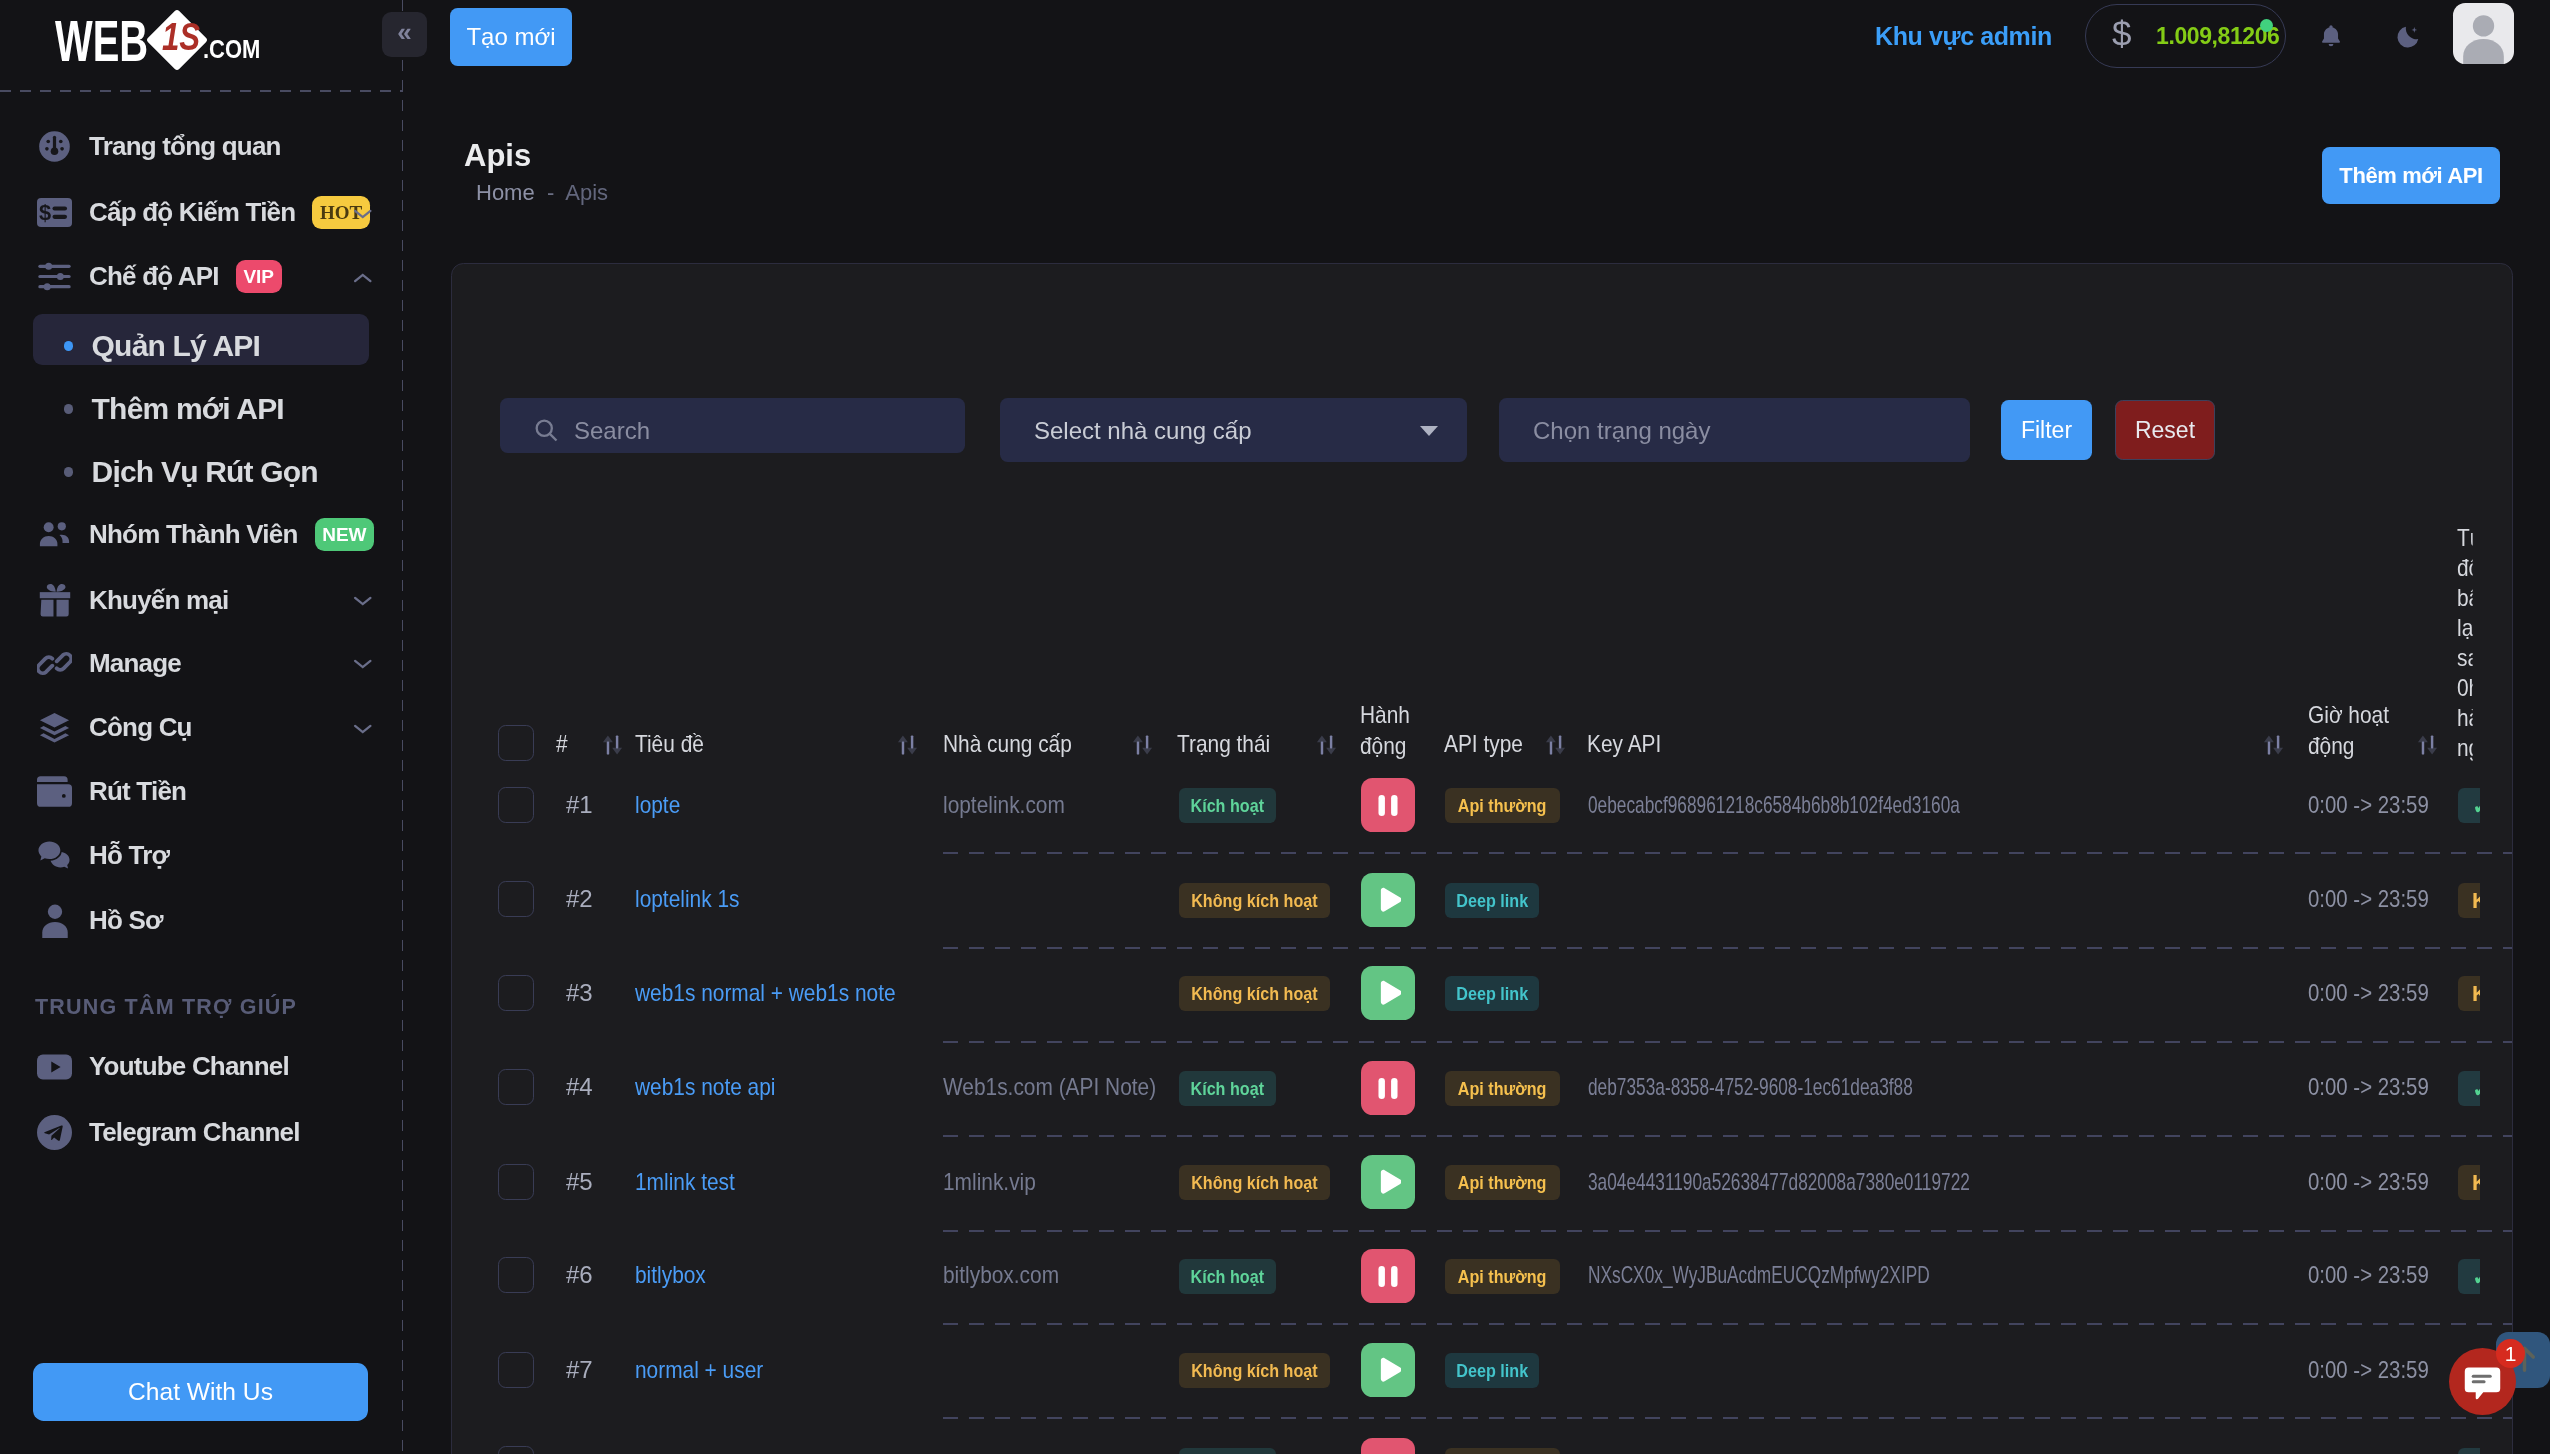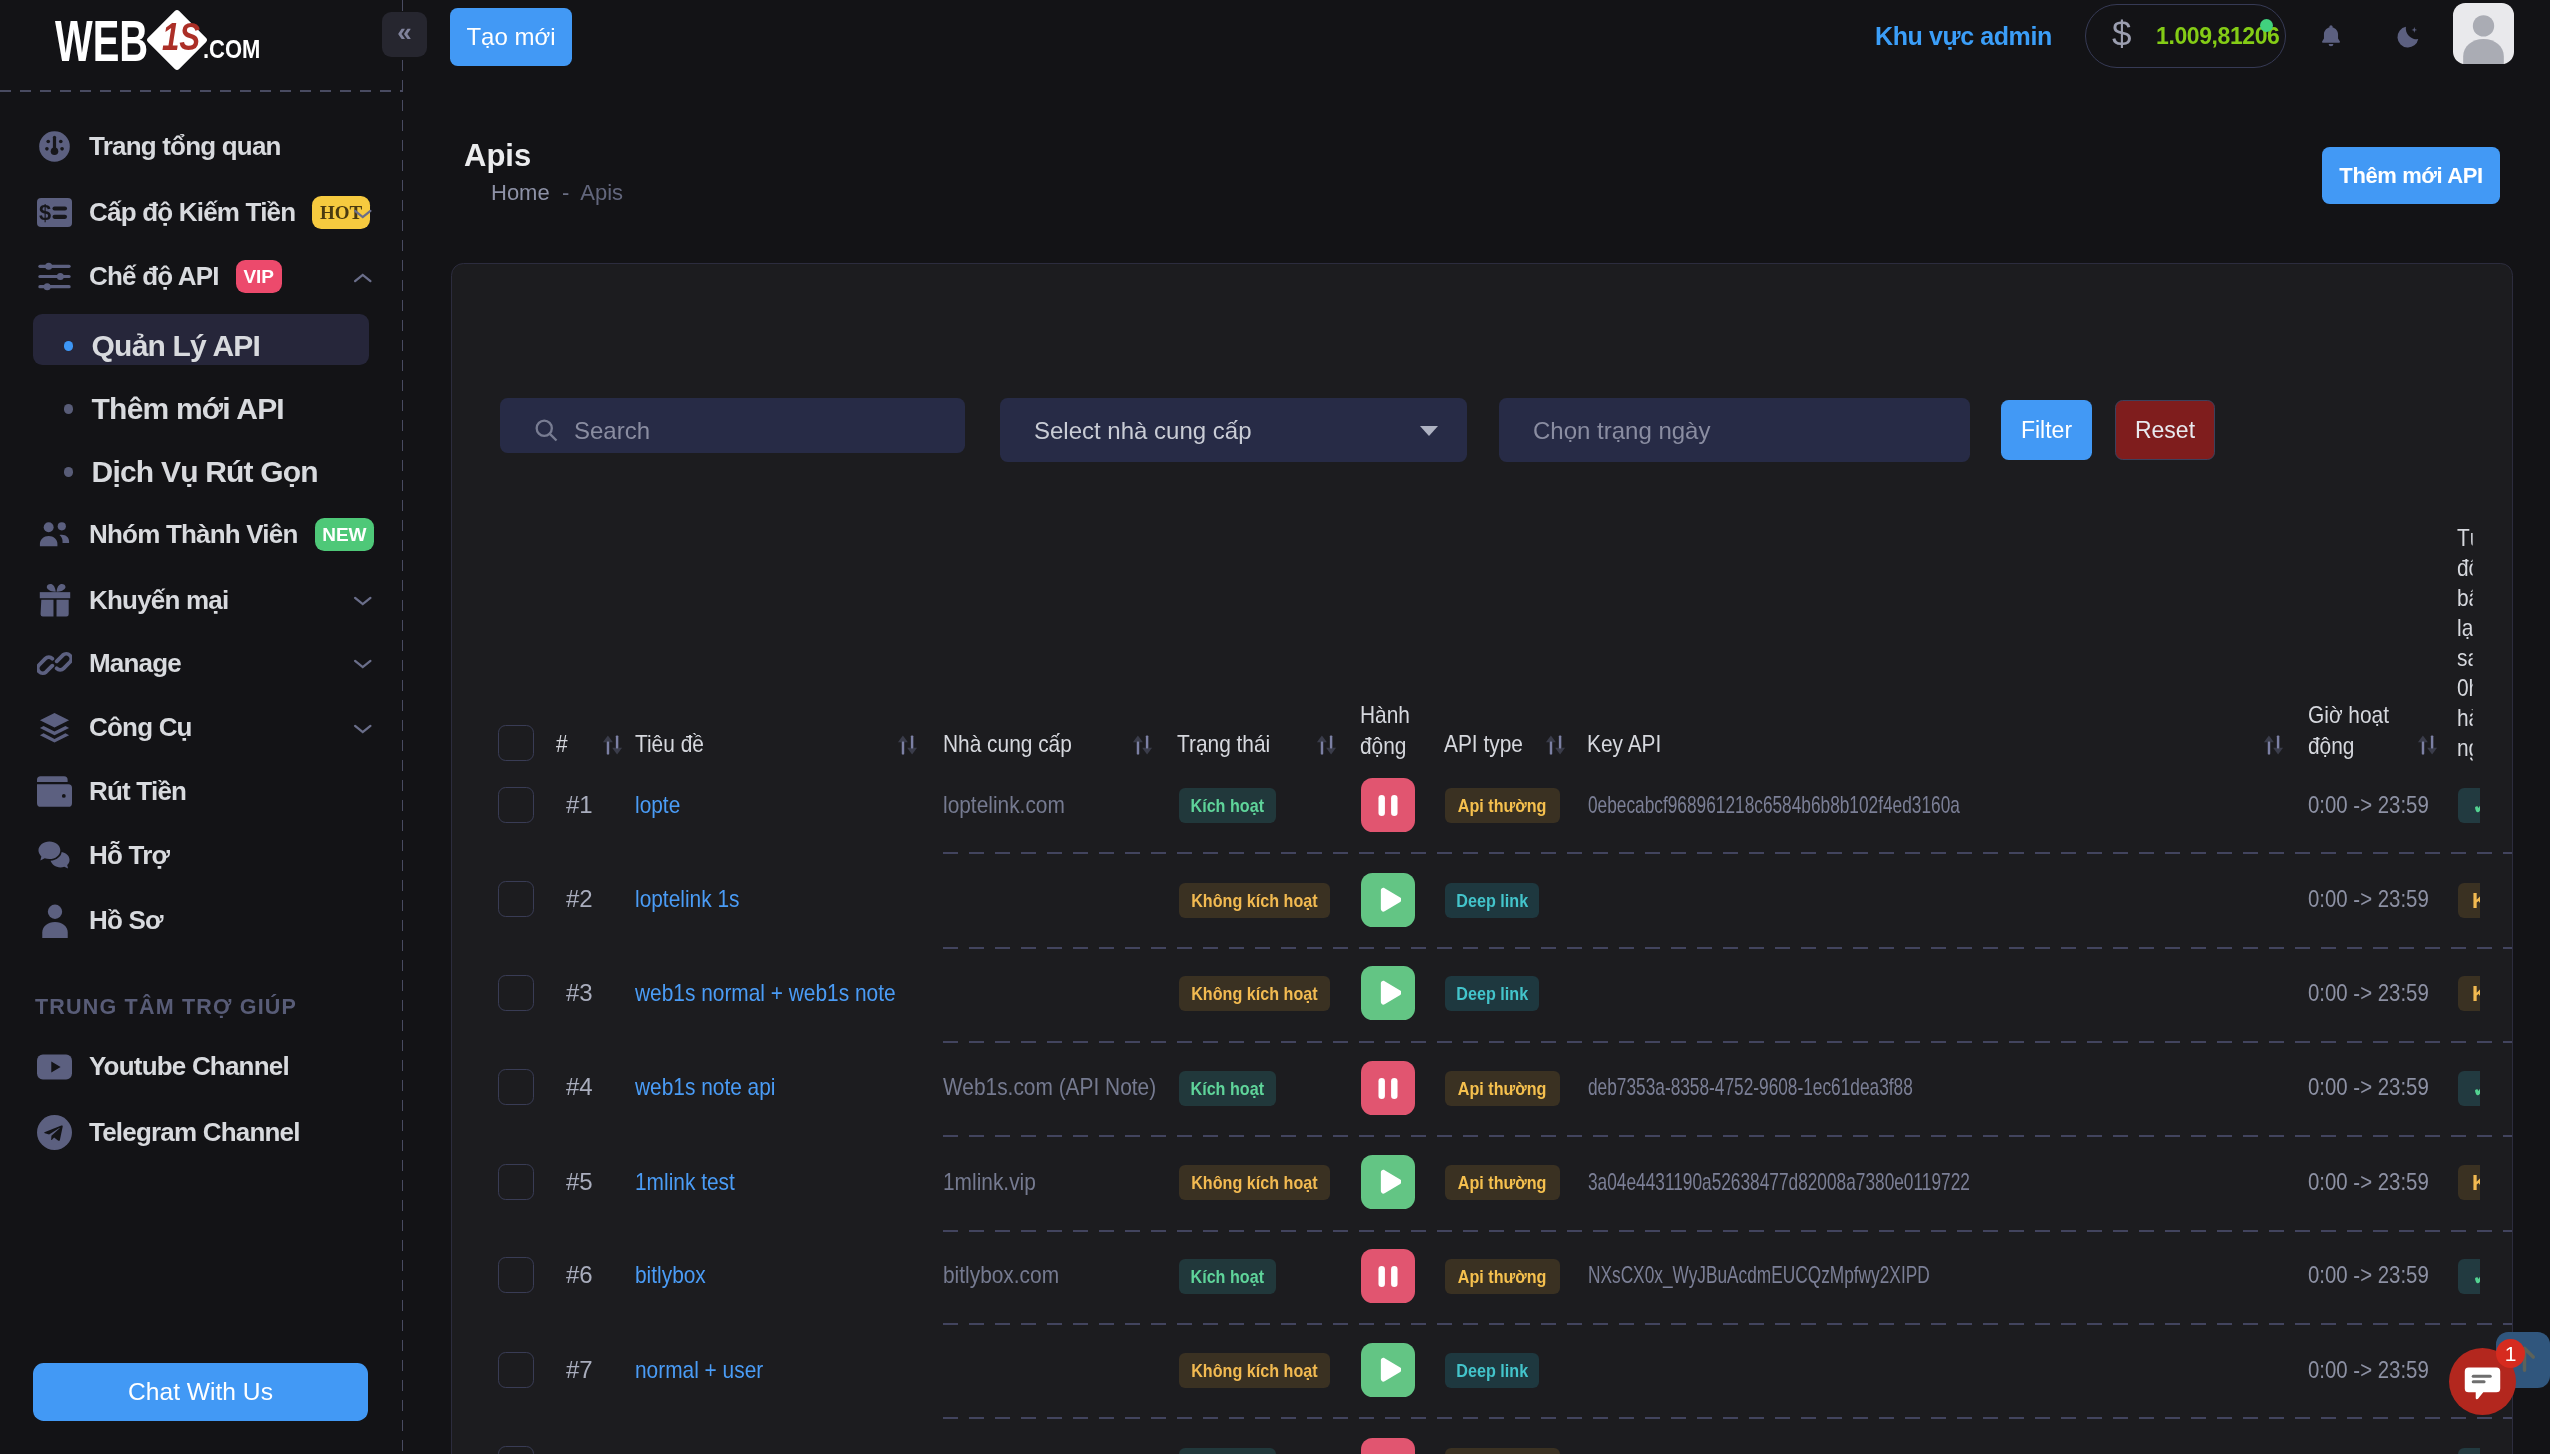--- a/index.html
+++ b/index.html
@@ -227,21 +227,21 @@
         </svg></div>
     <div class="abs" style="left:2453px; top:3.1px; width:61px; height:61px; background:#e9e9ec; border-radius:12.3px; overflow:hidden;">
       <svg width="61" height="61" viewBox="0 0 24 24">
           <circle cx="12" cy="9" r="4.2" fill="#aaacb4"></circle>
           <path d="M12 14.2c4.6 0 8 3 8 6.8v3H4v-3c0-3.8 3.4-6.8 8-6.8z" fill="#aaacb4"></path>
         </svg>
     </div>
   </div>
   <div id="pagehead">
     <div class="abs" style="left:464px; top:138px; font-size:31px; font-weight:bold; color:#ebecee;">Apis</div>
-    <div class="abs" style="left:491px; top:180px; font-size:22px; color:#8d91a6;">Home&nbsp; <span style="color:#6a6e83;">-</span>&nbsp; <span style="color:#62667c;">Apis</span></div>
+    <div class="abs" style="left:476px; top:180px; font-size:22px; color:#8d91a6;">Home&nbsp; <span style="color:#6a6e83;">-</span>&nbsp; <span style="color:#62667c;">Apis</span></div>
     <div class="abs btn-blue" style="left:2322px; top:147px; width:178px; height:57px; font-size:22px; letter-spacing:-0.4px;">Thêm mới API</div>
   </div>
   <div id="card" class="abs" style="left:451px; top:263px; width:2062px; height:1228px; background:#1c1c1f; border:1.5px solid #2c2c3e; border-radius:12.3px; overflow:hidden;">
 
     <div class="abs" style="left:48px; top:134px; width:465px; height:55px; background:#272b46; border-radius:7.7px;">
       <svg style="position:absolute; left:32px; top:18.4px;" width="28" height="28" viewBox="0 0 24 24" fill="none" stroke="#787c92" stroke-width="2">
           <circle cx="10.5" cy="10.5" r="6.5"></circle>
           <line x1="15.5" y1="15.5" x2="21" y2="21"></line>
         </svg>
       <span style="position:absolute; left:74px; top:19px; font-size:24px; color:#8a8da1;">Search</span>

